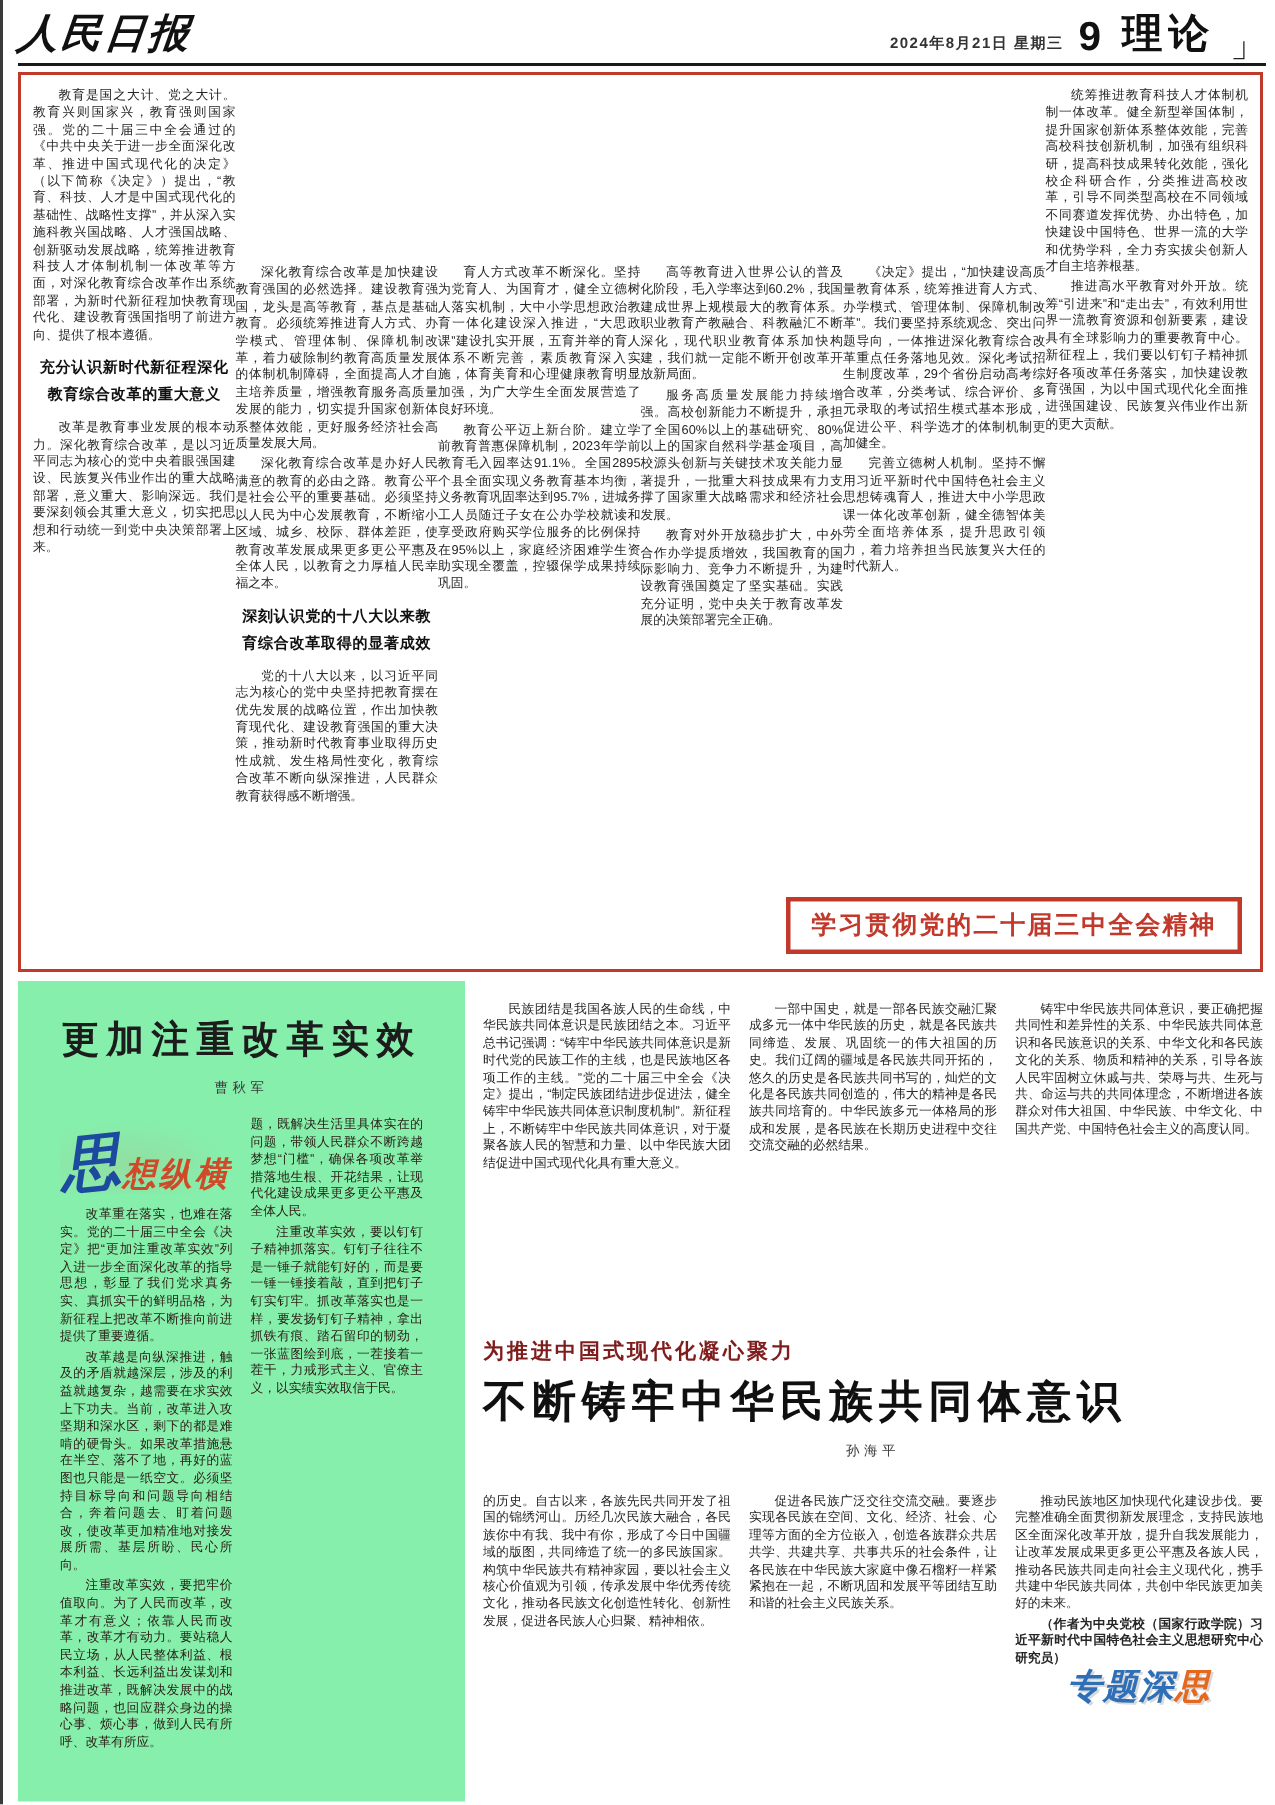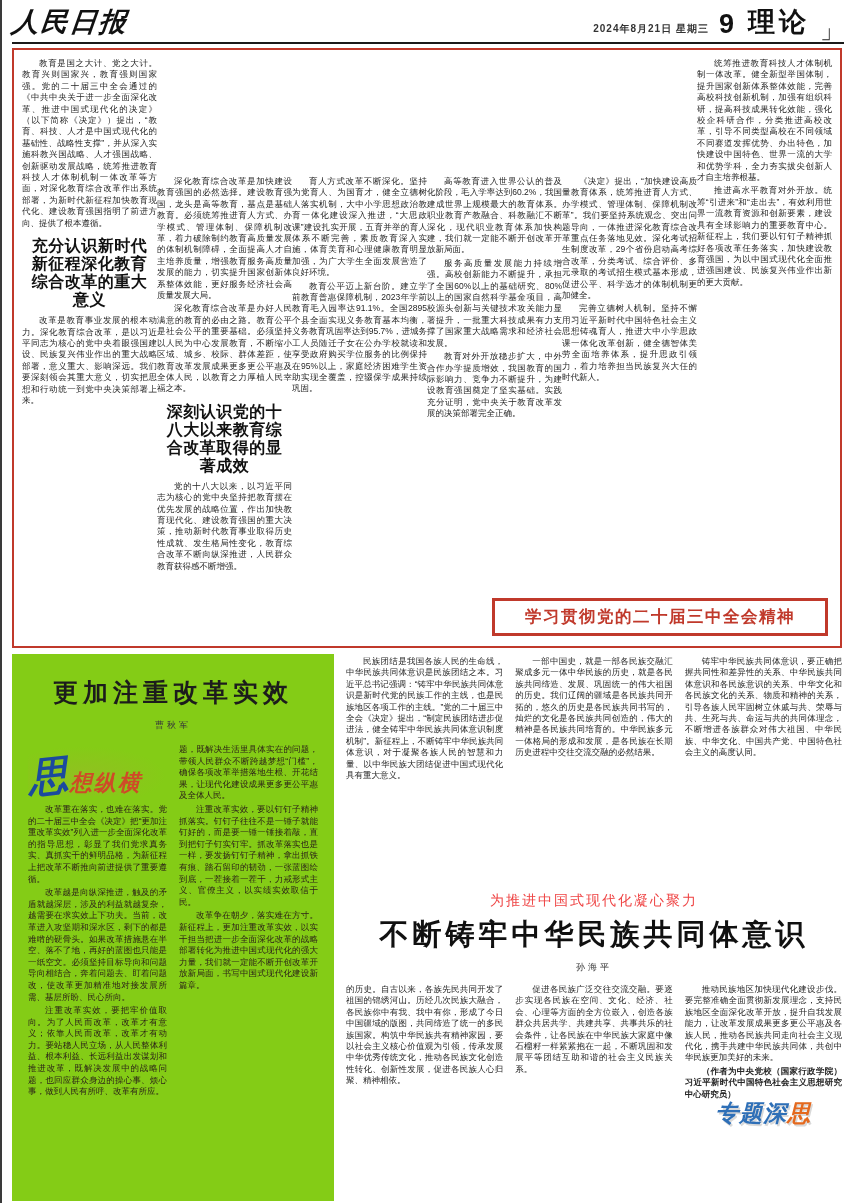--- a/index.html
+++ b/index.html
@@ -24,54 +24,54 @@
   #a1-headline { position:absolute; left:150px; right:150px; top:20px; text-align:center; z-index:2; }
   #a1-title { font-size:41px; font-weight:900; letter-spacing:14px; text-indent:14px;
     color:#111; white-space:nowrap; }
   .byline { font-size:9px; color:#3a3a3a; letter-spacing:3px; text-align:center; }
   #a1-headline .byline { margin-top:16px; }
   #a1-cols { display:flex; height:100%; }
   .a1col { flex:1; overflow:hidden; font-size:8.5px; line-height:11.4px;
     text-align:justify; color:#262626; }
   .a1col.offset { padding-top:118px; }
   .a1col p, .a2col p, .a3col p { margin:0 0 2px; text-indent:2em; }
-  .subhead { font-size:16px; line-height:18px; font-weight:800; color:#111;
+  .subhead { font-size:10px; line-height:18px; font-weight:800; color:#111;
     text-align:center; padding:6px 4px; letter-spacing:0.5px; text-indent:0; }
-  #a1-banner { position:absolute; right:12px; bottom:10px; width:336px; background:#fff;
+  #a1-banner { position:absolute; right:12px; bottom:10px; width:304px; background:#fff;
     border:3px solid #c0392b; color:#c0392b; font-weight:900; font-size:16.5px;
     letter-spacing:1.5px; text-align:center; padding:5px 0; z-index:3; }
 
   
   #bottom { display:flex; gap:10px; margin:6px 8px 0 10px; height:547px; }
 
   
-  #a2 { width:322px; background:#84cc16; padding:16px 16px 10px; overflow:hidden; }
+  #a2 { width:298px; background:#86efac; padding:16px 28px 10px; overflow:hidden; }
   #a2-title { text-align:center; font-family:"Liberation Serif", serif; font-size:25px;
     font-weight:800; letter-spacing:5px; color:#1c1c1c; margin:6px 0 10px; }
   #a2 .byline { margin-bottom:12px; }
   #a2-cols { display:flex; gap:12px; height:430px; }
   .a2col { flex:1; overflow:hidden; font-size:8.5px; line-height:11.6px;
     text-align:justify; color:#2c2218; }
   #sxzh-logo { display:flex; align-items:flex-end; gap:2px; height:50px; margin:2px 0 8px;
     background:radial-gradient(ellipse at 40% 60%, rgba(221,120,95,0.14), rgba(221,120,95,0) 70%); }
   #sxzh-first { font-family:"DejaVu Serif", serif; font-style:italic; font-weight:900;
     font-size:40px; line-height:40px; color:#1b4a9e; transform:rotate(-6deg); }
   #sxzh-rest { font-weight:900; font-size:22px; line-height:26px; color:#cf4a28;
     letter-spacing:2px; font-style:italic; }
 
   
   #a3 { flex:1; position:relative; padding:2px 0 0 2px; overflow:hidden; }
   .a3cols { display:flex; gap:12px; overflow:hidden; }
   #a3-top { height:226px; }
   #a3-bot { height:210px; }
   .a3col { flex:1; overflow:hidden; font-size:8.5px; line-height:11.4px;
-    text-align:justify; color:#262626; }
-  #a3-kicker { text-align:center; font-size:14px; font-weight:400; letter-spacing:2px;
-    color:#ef4444; margin-top:10px; }
-  #a3-title { text-align:center; font-family:"Liberation Serif", serif; font-size:29px;
+    text-align:justify; color:#262626;margin-top:11px; }
+  #a3-kicker { font-size:14px; font-weight:700; letter-spacing:2px;
+    color:#7f1d1d; margin-top:10px; }
+  #a3-title { font-family:"Liberation Serif", serif; font-size:29px;
     font-weight:900; letter-spacing:4px; color:#101010; margin:5px 0 6px; }
   #a3 .byline { margin-bottom:10px; }
   .author-note { font-weight:700; }
   #ztss-logo { margin-top:8px; text-align:center; font-style:italic; font-weight:900;
     font-size:23px; letter-spacing:1px; text-shadow:1.5px 1.5px 0 #d9d9d9; }
   .ztss-blue { color:#2e6fb7; }
   .ztss-orange { color:#e4691e; }
 </style>
 </head>
 <body>
@@ -135,21 +135,20 @@
             <span id="sxzh-first">思</span>
             <span id="sxzh-rest">想纵横</span>
           </div>
           <p>改革重在落实，也难在落实。党的二十届三中全会《决定》把“更加注重改革实效”列入进一步全面深化改革的指导思想，彰显了我们党求真务实、真抓实干的鲜明品格，为新征程上把改革不断推向前进提供了重要遵循。</p>
           <p>改革越是向纵深推进，触及的矛盾就越深层，涉及的利益就越复杂，越需要在求实效上下功夫。当前，改革进入攻坚期和深水区，剩下的都是难啃的硬骨头。如果改革措施悬在半空、落不了地，再好的蓝图也只能是一纸空文。必须坚持目标导向和问题导向相结合，奔着问题去、盯着问题改，使改革更加精准地对接发展所需、基层所盼、民心所向。</p>
           <p>注重改革实效，要把牢价值取向。为了人民而改革，改革才有意义；依靠人民而改革，改革才有动力。要站稳人民立场，从人民整体利益、根本利益、长远利益出发谋划和推进改革，既解决发展中的战略问题，也回应群众身边的操心事、烦心事，做到人民有所呼、改革有所应。</p>
         </div>
         <div class="a2col">
           <p style="text-indent:0">题，既解决生活里具体实在的问题，带领人民群众不断跨越梦想“门槛”，确保各项改革举措落地生根、开花结果，让现代化建设成果更多更公平惠及全体人民。</p>
           <p>注重改革实效，要以钉钉子精神抓落实。钉钉子往往不是一锤子就能钉好的，而是要一锤一锤接着敲，直到把钉子钉实钉牢。抓改革落实也是一样，要发扬钉钉子精神，拿出抓铁有痕、踏石留印的韧劲，一张蓝图绘到底，一茬接着一茬干，力戒形式主义、官僚主义，以实绩实效取信于民。</p>
-          <p>改革争在朝夕，落实难在方寸。新征程上，更加注重改革实效，以实干担当把进一步全面深化改革的战略部署转化为推进中国式现代化的强大力量，我们就一定能不断开创改革开放新局面，书写中国式现代化建设新篇章。</p>
         </div>
       </div>
     </div>
 
     <div id="a3">
       <div class="a3cols" id="a3-top">
         <div class="a3col">
           <p>民族团结是我国各族人民的生命线，中华民族共同体意识是民族团结之本。习近平总书记强调：“铸牢中华民族共同体意识是新时代党的民族工作的主线，也是民族地区各项工作的主线。”党的二十届三中全会《决定》提出，“制定民族团结进步促进法，健全铸牢中华民族共同体意识制度机制”。新征程上，不断铸牢中华民族共同体意识，对于凝聚各族人民的智慧和力量、以中华民族大团结促进中国式现代化具有重大意义。</p>
         </div>
         <div class="a3col">

